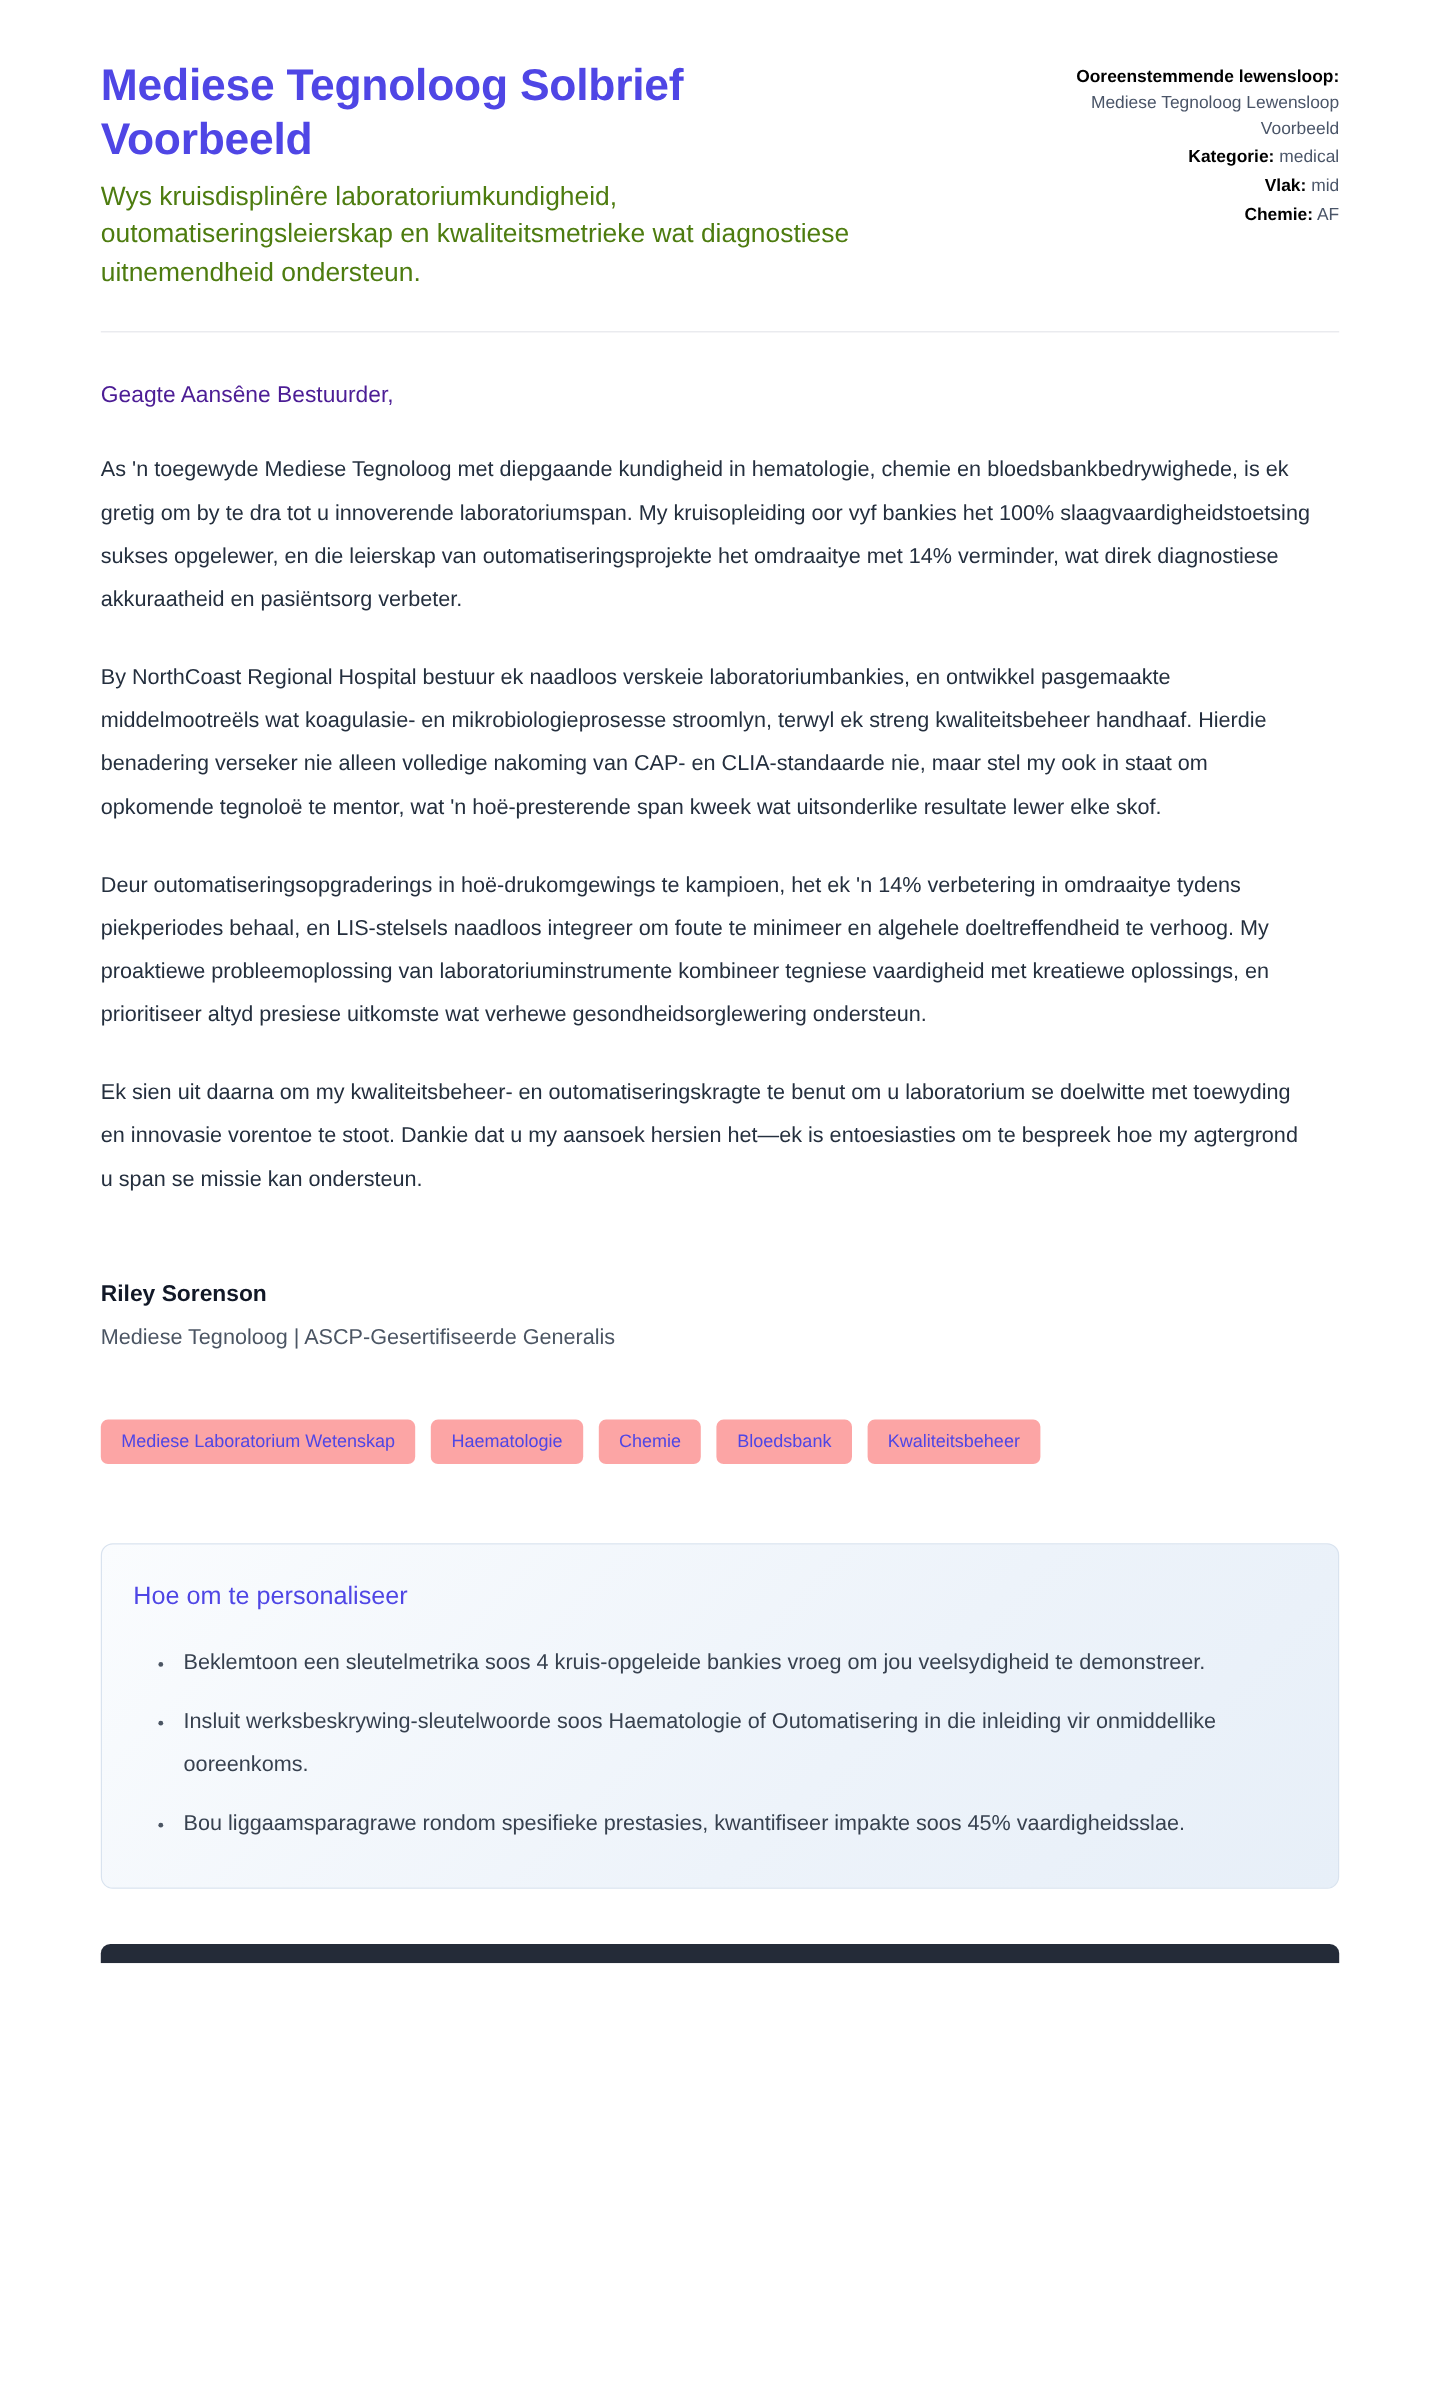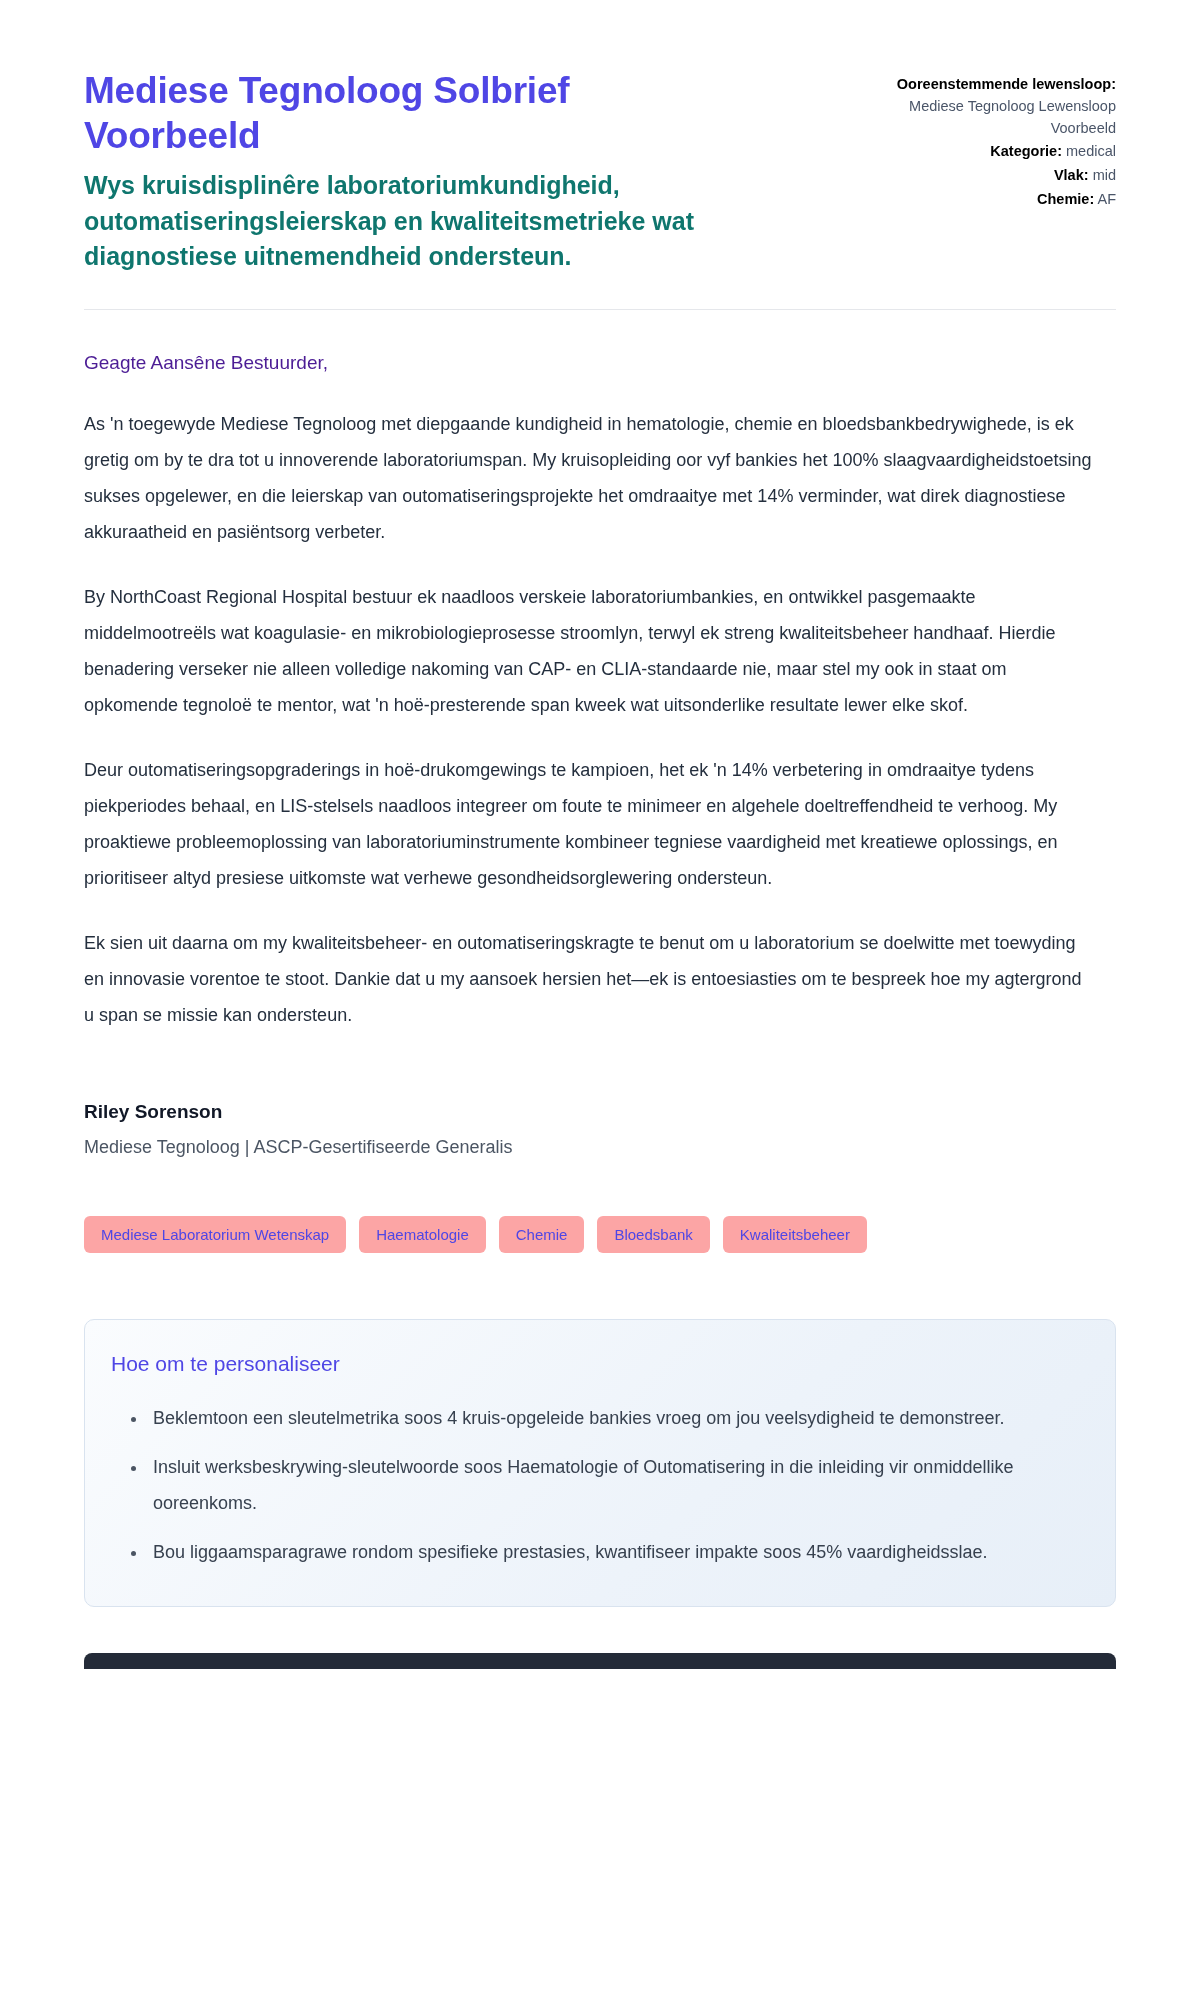--- a/index.html
+++ b/index.html
@@ -6,44 +6,44 @@
   * { box-sizing: border-box; margin: 0; padding: 0; }
   html, body { background: #ffffff; }
   body {
     font-family: "Liberation Sans", "DejaVu Sans", sans-serif;
     color: #1f2937;
     -webkit-font-smoothing: antialiased;
   }
   .page {
     max-width: 1032px;
     margin: 0 auto;
-    padding-top: 68px;
+    padding-top: 48px;
   }
 
   
   .header {
     display: flex;
     justify-content: space-between;
     align-items: flex-start;
     gap: 40px;
   }
   .header-left { max-width: 640px; }
   .page-title {
     color: #4f46e5;
     font-size: 37px;
     line-height: 1.22;
     font-weight: 700;
     letter-spacing: -0.2px;
   }
   .page-subtitle {
     margin-top: 10px;
-    color: #0f766e;
-    font-size: 25px;
+    color: #4d7c0f;
+    font-size: 22px;
     line-height: 1.42;
-    font-weight: 700;
+    font-weight: 400;
   }
   .meta {
     width: 252px;
     flex-shrink: 0;
     text-align: right;
     font-size: 14.5px;
     line-height: 1.5;
     color: #4a5568;
     padding-top: 6px;
   }

